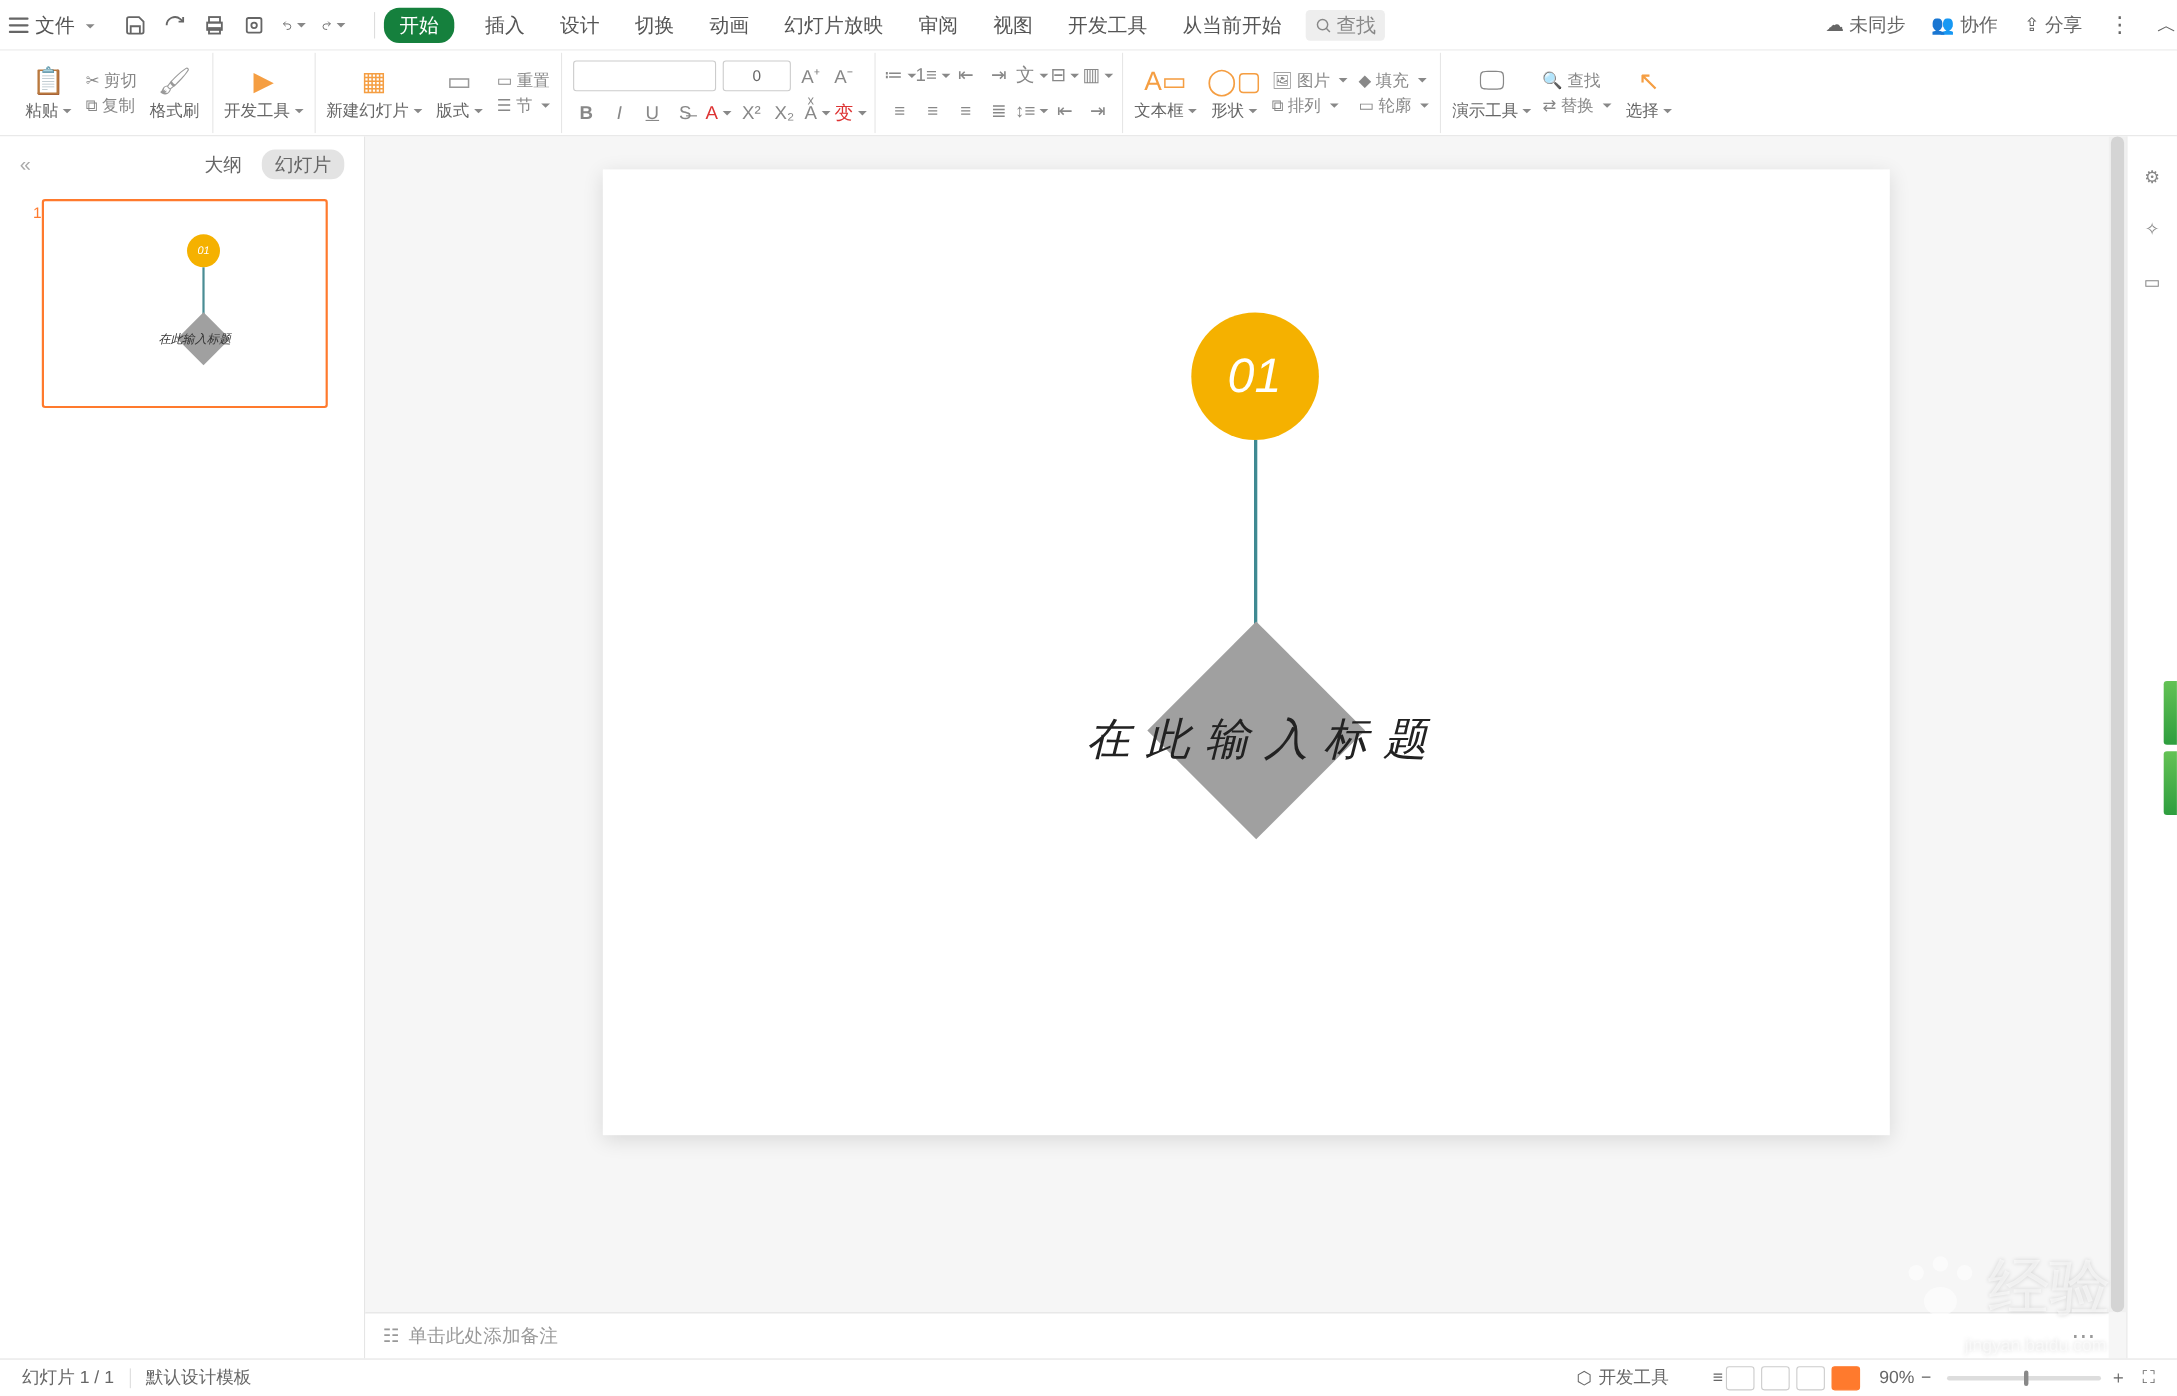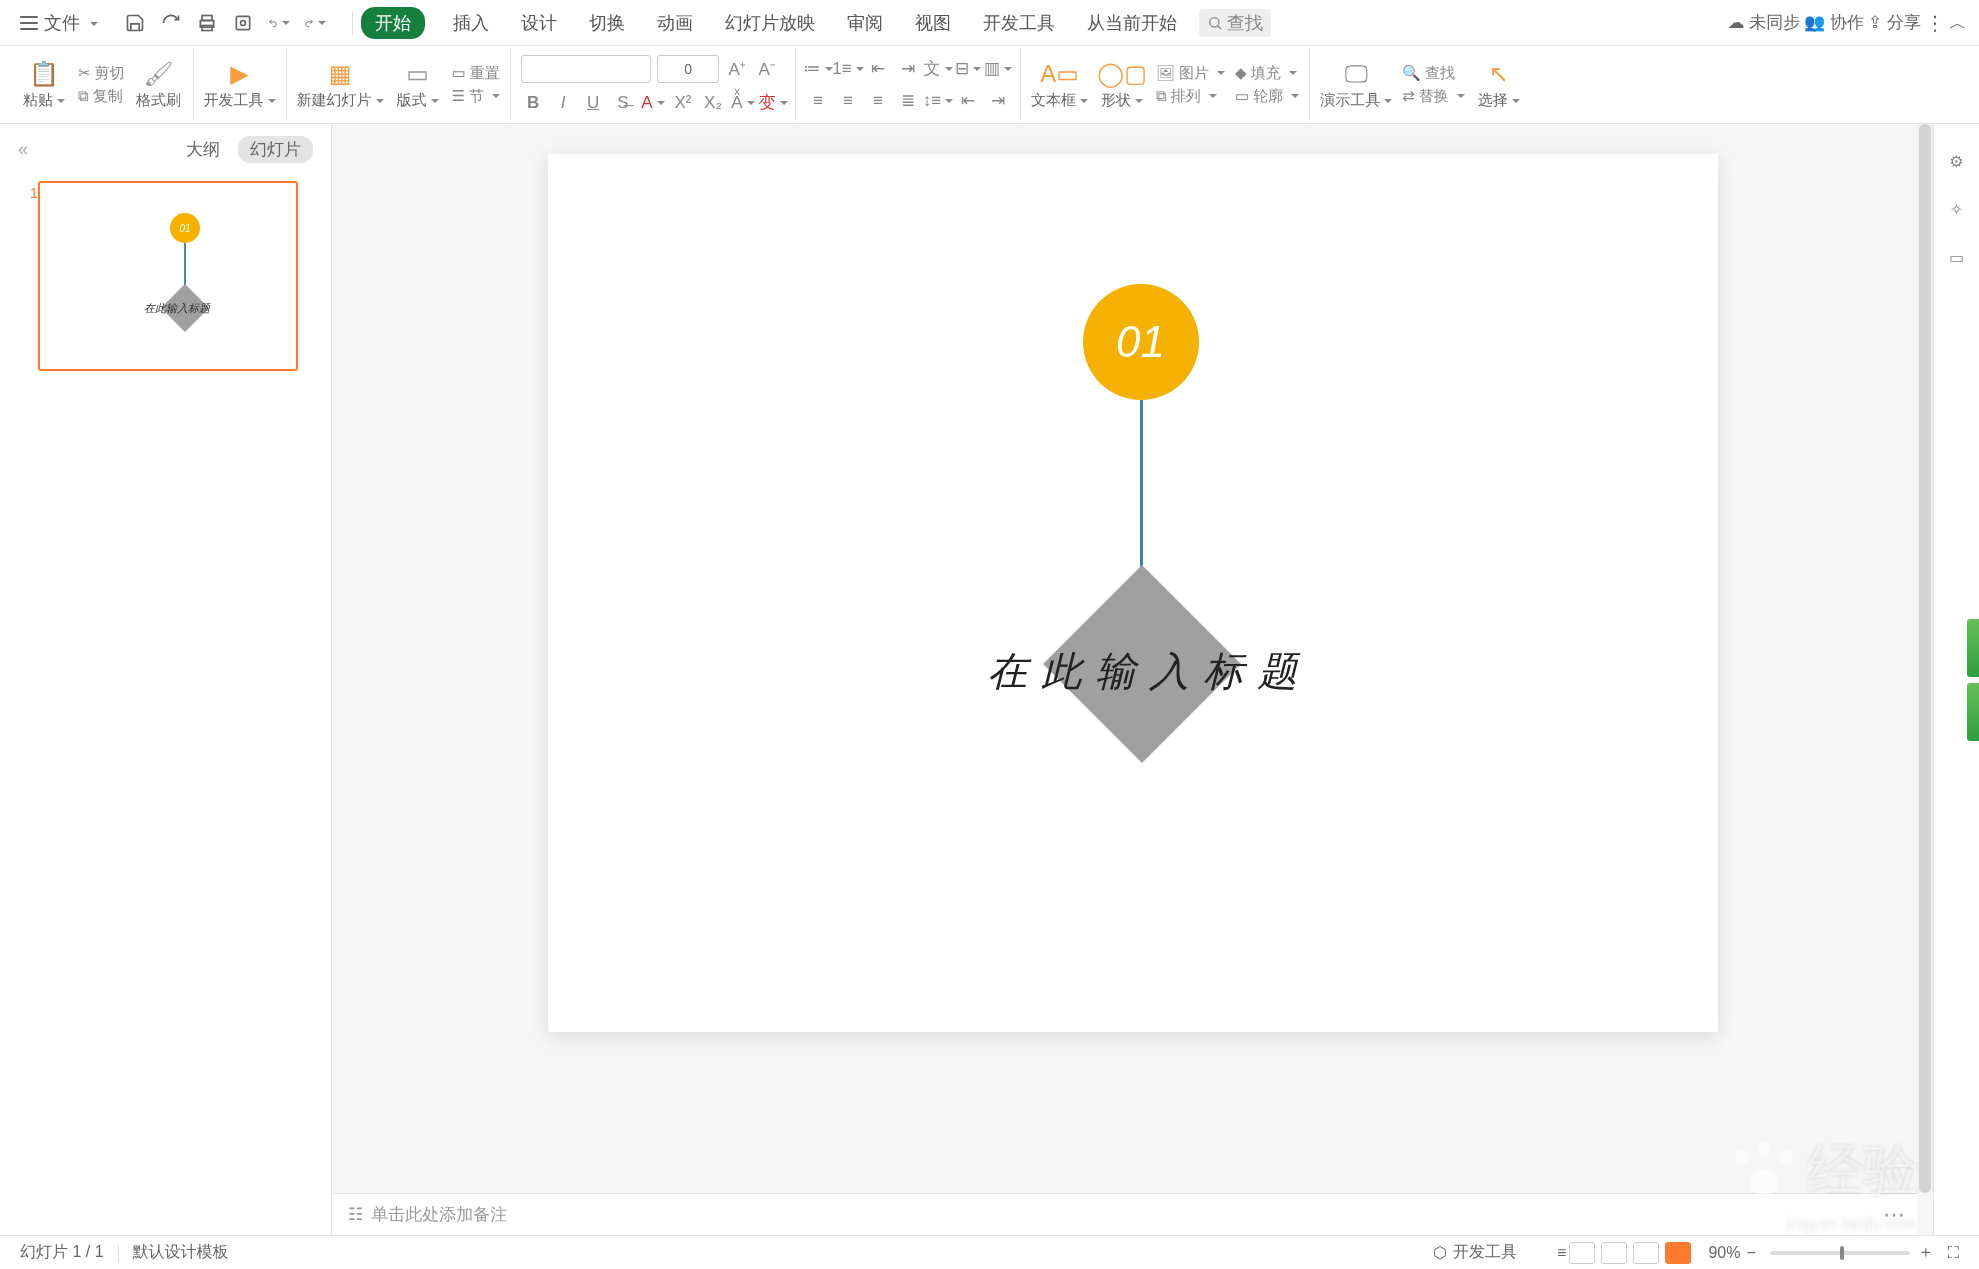--- a/index.html
+++ b/index.html
@@ -1,31 +1,31 @@
 <!DOCTYPE html>
 <html><head>
 <meta charset="utf-8">
 <style>
 * { box-sizing: border-box; margin: 0; padding: 0; font-family: "Microsoft YaHei", Arial, sans-serif; }
 html, body { width: 100%; height: 100%; background: #f2f2f2; overflow: hidden; }
 
 
-.menubar { display:flex; align-items:center; height:46px; background:#fff; border-bottom:1px solid #e6e6e6; padding:0 12px; font-size:18px; color:#555; }
+.menubar { display:flex; align-items:center; height:46px; background:#fff; border-bottom:1px solid #e6e6e6; padding:0 0; font-size:18px; color:#555; }
 .menubar .file-btn { display:flex; align-items:center; gap:6px; padding:4px 8px; cursor:pointer; }
 .menubar .file-btn .hamburger{width:18px;height:14px;display:flex;flex-direction:column;justify-content:space-between;}
 .menubar .file-btn .hamburger span{height:2px;background:#666;border-radius:1px;}
 .menubar .icon-row { display:flex; gap:14px; margin:0 18px; align-items:center; }
 .menubar .icon-btn { width:22px; height:22px; color:#666; display:flex; align-items:center; justify-content:center; cursor:pointer; }
 .menubar .vsep { width:1px; height:24px; background:#ddd; margin:0 8px;}
 .menubar .tabs { display:flex; gap:24px; align-items:center; }
 .menubar .tab { padding:6px 4px; cursor:pointer; }
 .menubar .tab.active { background:#15803d; color:#fff; border-radius:14px; padding:4px 14px; }
 .menubar .search { display:flex; align-items:center; gap:4px; background:#eee; border-radius:4px; padding:2px 8px; margin-left:18px; color:#888;}
 .menubar .spacer { flex:1; }
-.menubar .right-items { display:flex; gap:4px; align-items:center; color:#666; font-size:17px;text-align:right;}
+.menubar .right-items { display:flex; gap:24px; align-items:center; color:#666; font-size:17px;text-align:right;}
 .caret-down::after{content:"";display:inline-block;border:4px solid transparent;border-top-color:#888;margin-left:4px;position:relative;top:2px;}
 
 
 .ribbon { display:flex; align-items:stretch; height:78px; background:#fff; border-bottom:1px solid #e0e0e0; padding:2px 10px; font-size:15px; color:#666;}
 .ribbon .group { display:flex; gap:10px; align-items:center; padding:0 10px; border-right:1px solid #e6e6e6;}
 .ribbon .group:last-child{border-right:none;}
 .big-btn { display:flex; flex-direction:column; align-items:center; justify-content:flex-end; gap:2px; min-width:48px; cursor:pointer; }
 .big-btn .glyph{width:30px;height:30px;display:flex;align-items:center;justify-content:center;font-size:24px;color:#f59e42;}
 .stack { display:flex; flex-direction:column; gap:4px;}
 .mini { display:flex; align-items:center; gap:4px; cursor:pointer; color:#888;}

